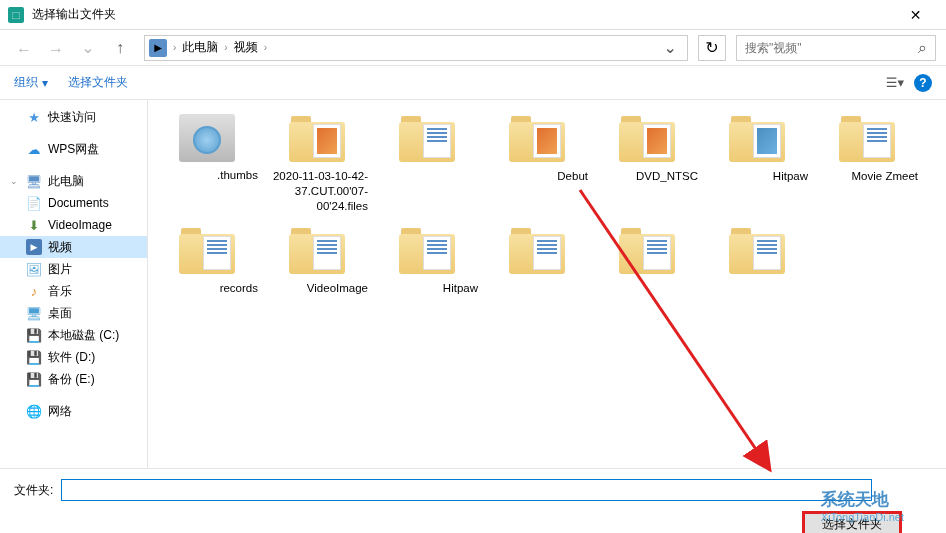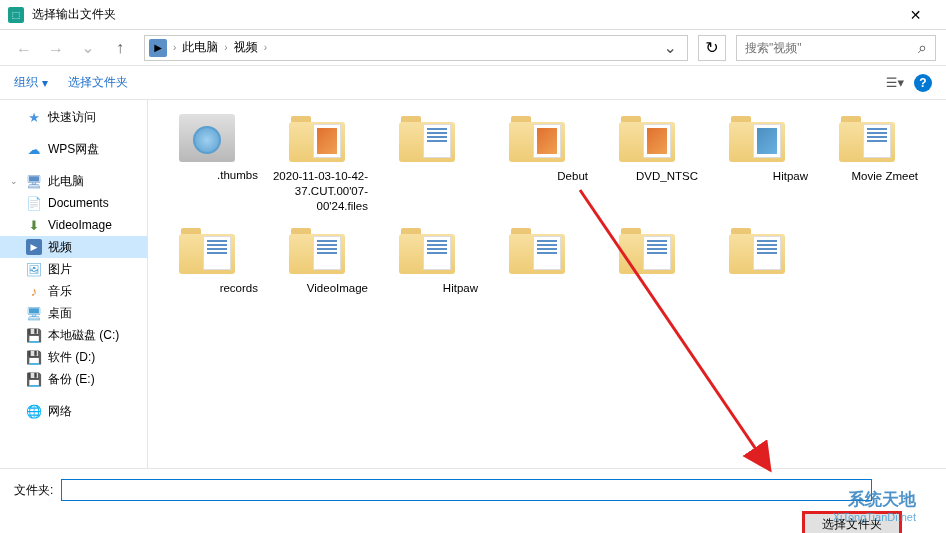--- a/index.html
+++ b/index.html
@@ -65,21 +65,21 @@
     .footer { border-top: 1px solid #e5e5e5; padding: 10px 14px; }
     .folder-row { display: flex; align-items: center; margin-bottom: 10px; padding-right: 60px; }
     .folder-label-text { font-size: 12px; margin-right: 8px; }
     .folder-input { flex: 1; height: 22px; border: 1px solid #0078d4; padding: 0 4px; outline: none; }
     .btn-row { display: flex; justify-content: flex-end; gap: 10px; padding-right: 30px; }
     .btn { width: 100px; height: 26px; border: 1px solid #adadad; background: #e1e1e1; font-size: 12px; cursor: pointer; }
     .btn.primary { border: 3px solid #e02020; }
     
     .arrow-annotation { position: absolute; pointer-events: none; top: 180px; left: 570px; }
     
-    .watermark { position: absolute; bottom: 10px; right: 30px; font-size: 11px; color: #4a9fd4; pointer-events: none; text-align: right; opacity: 0.85; }
+    .watermark { position: absolute; bottom: 10px; right: 42px; font-size: 11px; color: #4a9fd4; pointer-events: none; text-align: left; opacity: 0.85; }
     .watermark .big { font-size: 17px; font-weight: bold; color: #2d7fc0; }
   </style>
 </head>
 <body>
 
 <div class="titlebar">
   <div class="app-icon">⬚</div>
   <div class="title">选择输出文件夹</div>
   <div class="close">✕</div>
 </div>

